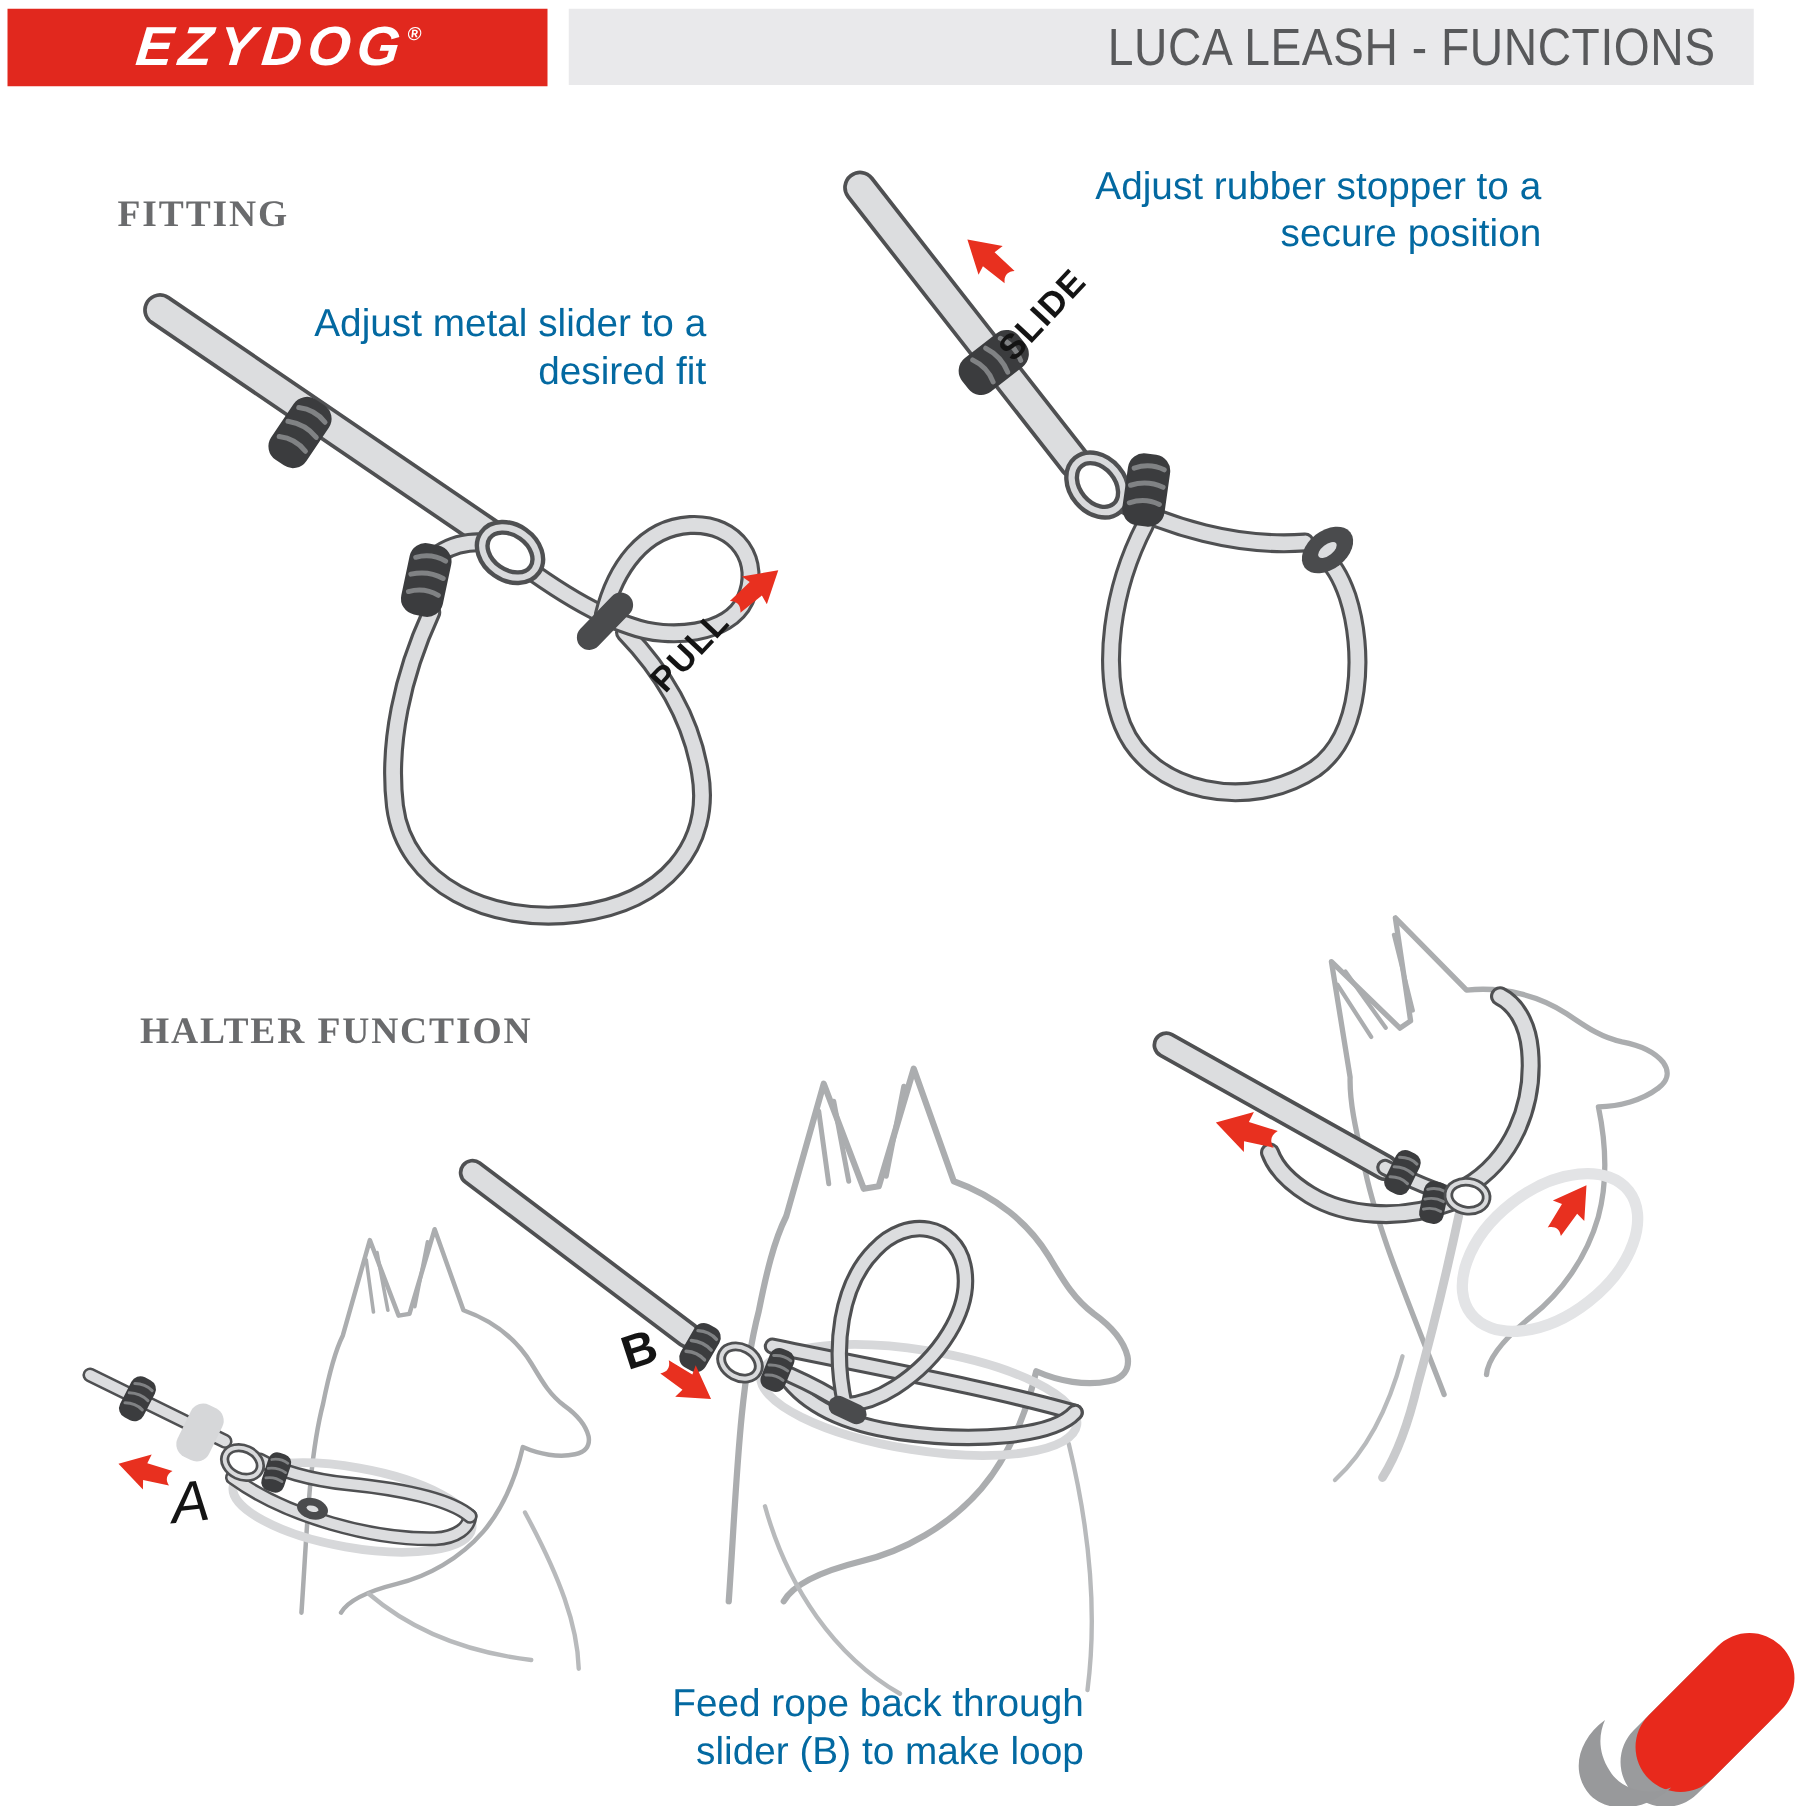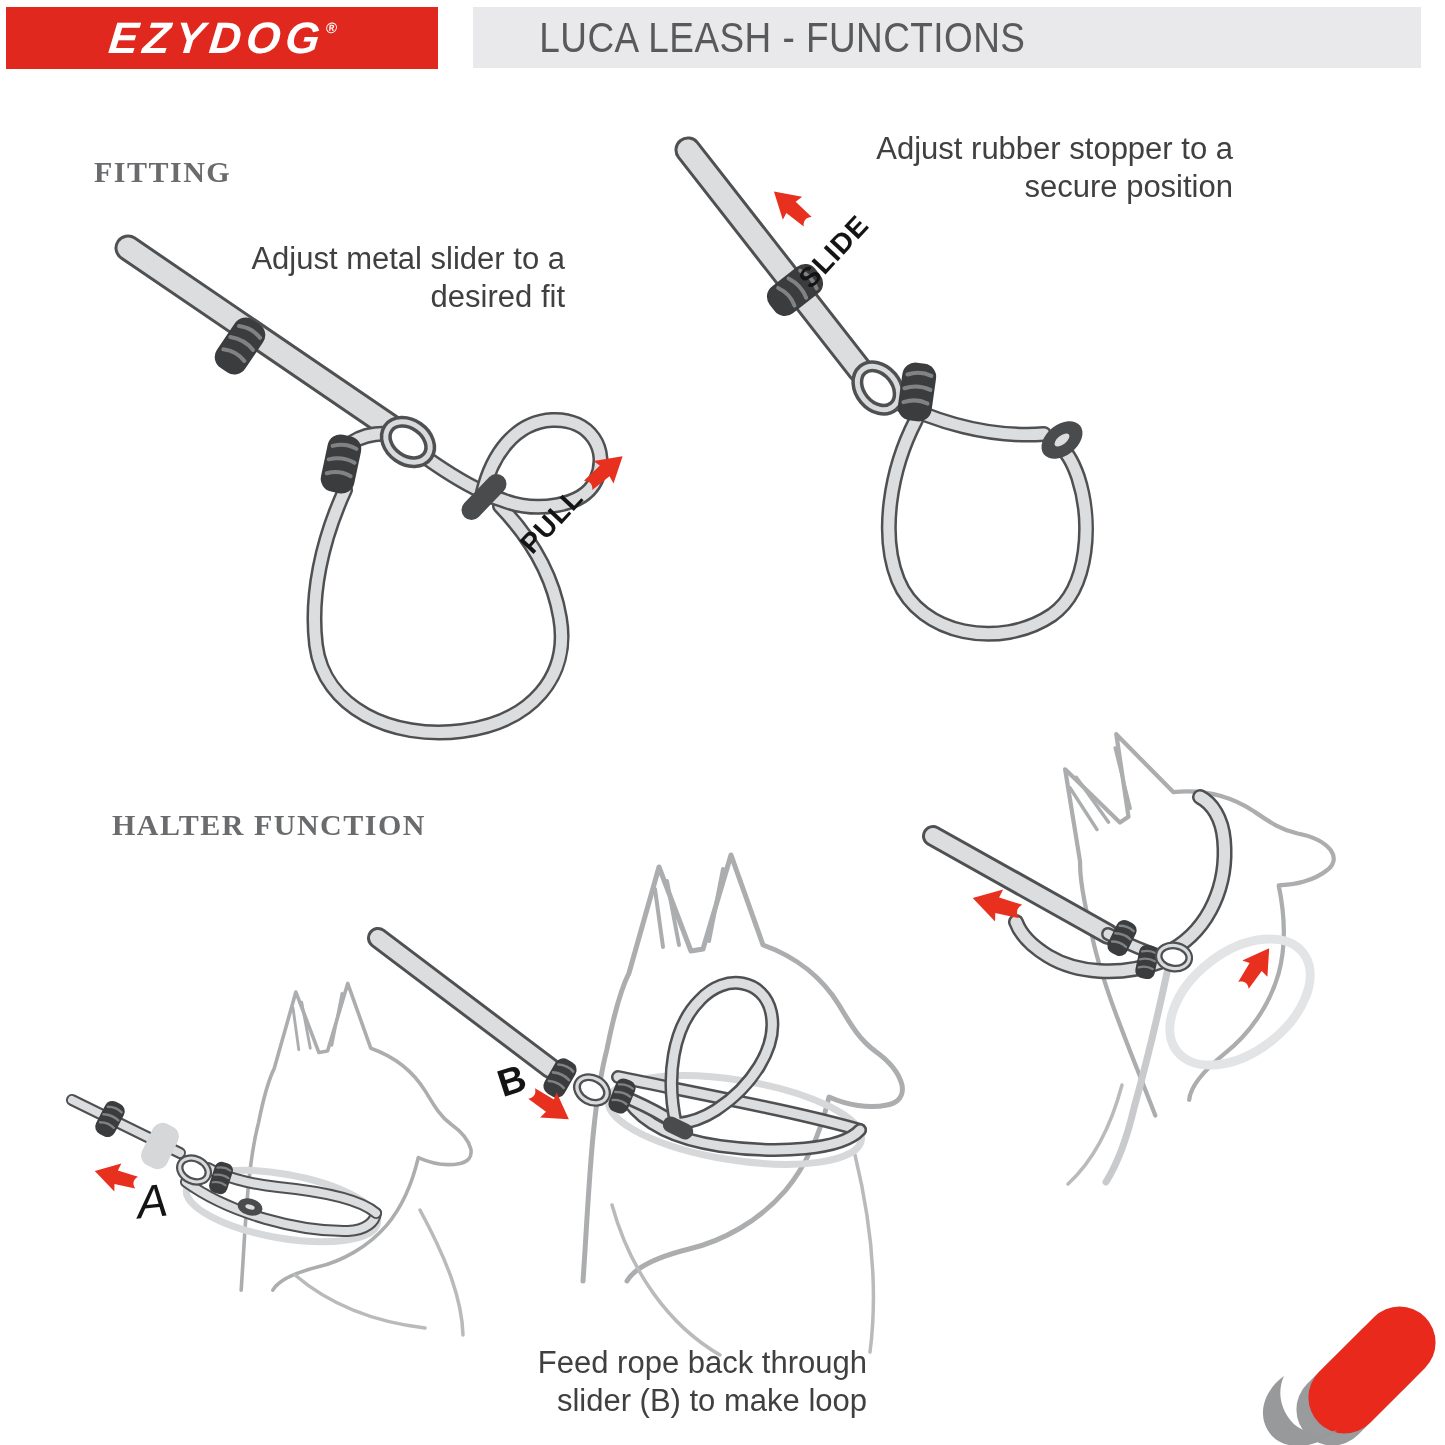--- a/index.html
+++ b/index.html
@@ -12,37 +12,37 @@
   .brand-box{
     left:6px;top:7px;width:432px;height:62px;background:#e1281e;
     display:flex;align-items:center;justify-content:center;
   }
   .brand-text{
     color:#ffffff;font-size:44px;font-weight:800;font-style:italic;
     letter-spacing:5px;transform:skewX(-6deg);white-space:nowrap;
   }
   .brand-reg{font-size:15px;vertical-align:top;line-height:30px;letter-spacing:0;}
   .title-bar{
-    left:473px;top:7px;width:948px;height:61px;background:#e9e9eb;
-    display:flex;align-items:center;justify-content:flex-start;
-    padding-right:18px;box-sizing:border-box;
+    left:455px;top:7px;width:948px;height:61px;background:#e9e9eb;
+    display:flex;align-items:center;justify-content:flex-end;
+    padding-right:31px;box-sizing:border-box;
   }
   .title-text{
     font-size:42px;color:#58595b;font-weight:400;white-space:nowrap;
     transform:scaleX(0.88);transform-origin:right center;letter-spacing:0.5px;
   }
   
   .section-heading{
     font-weight:700;font-size:30px;color:#6a6b6d;letter-spacing:1.5px;white-space:nowrap;font-family:Liberation Serif, serif;
   }
   #fitting-heading{left:94px;top:155px;}
   #halter-heading{left:112px;top:808px;}
   
   .caption{
-    font-size:31px;line-height:1.21;color:#404040;text-align:right;
+    font-size:31px;line-height:1.21;color:#0369a1;text-align:right;
     white-space:pre-line;font-weight:500;
   }
   #caption-slider{right:880px;top:240px;}
   #caption-stopper{right:212px;top:130px;}
   #caption-step-a{right:1016px;top:1348px;}
   #caption-step-b{right:578px;top:1344px;}
   #caption-rotate{right:44px;top:1092px;}
   
   .action-label{
     font-size:28px;font-weight:600;color:#141414;letter-spacing:1px;white-space:nowrap;

